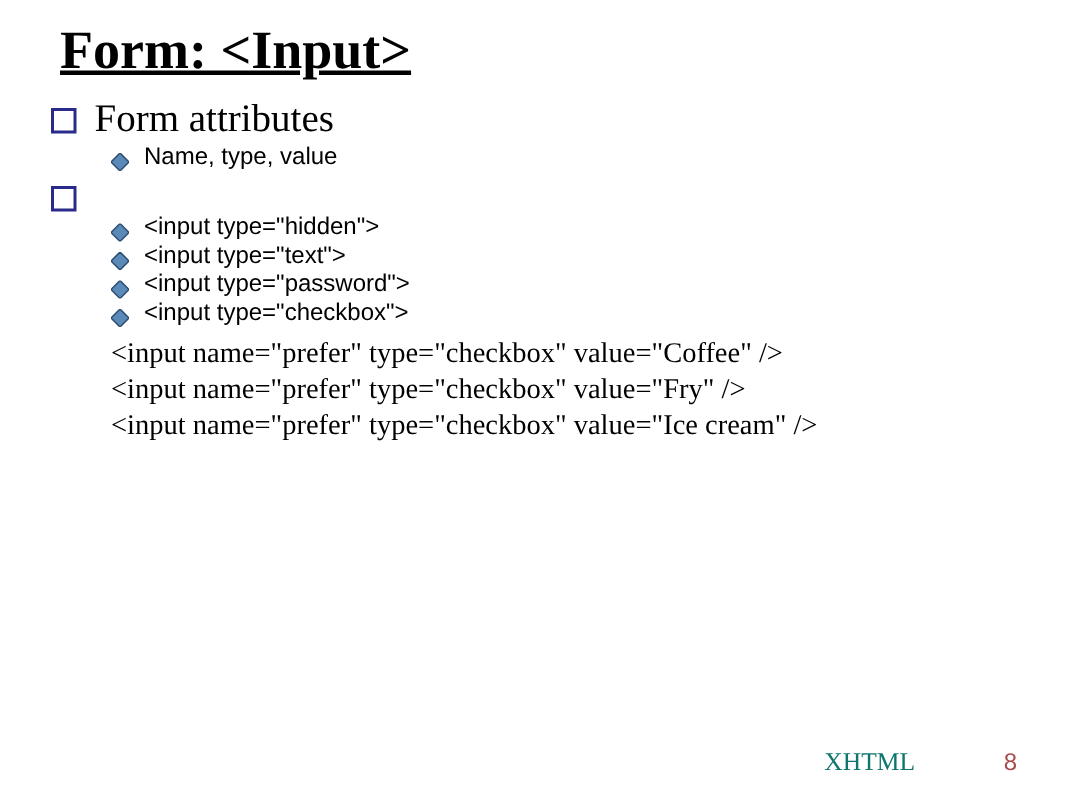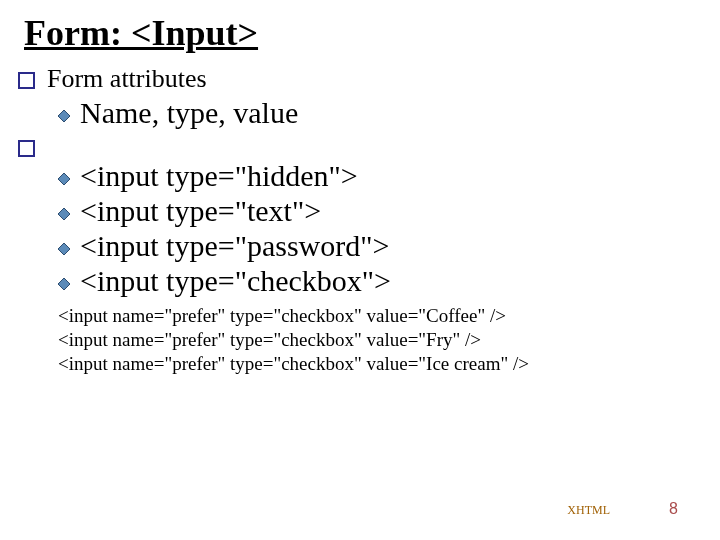--- a/index.html
+++ b/index.html
@@ -10,41 +10,41 @@
     background: #fff;
     font-family: Verdana, Geneva, sans-serif;
     color: #000;
     overflow: hidden;
   }
   .slide {
     position: relative;
     width: 720px;
     height: 540px;
     box-sizing: border-box;
-    padding: 12px 30px 0 14px;
+    padding: 12px 30px 0 30px;
   }
   .title {
     font-family: "Comic Sans MS", "Comic Sans", cursive;
     font-size: 36px;
     text-decoration: underline;
     margin: 0 0 10px 10px;
     color: #000;
   }
   .lvl1 {
     display: flex;
     align-items: flex-start;
     font-family: "Comic Sans MS", "Comic Sans", cursive;
     font-size: 26px;
     margin: 2px 0 2px 4px;
   }
   .lvl2 {
     display: flex;
     align-items: center;
-    font-family: Liberation Serif, serif;
-    font-size: 30px;
+    font-family: Liberation Sans, sans-serif;
+    font-size: 16px;
     margin: 1px 0 1px 44px;
   }
   .codeblock {
     font-family: "Comic Sans MS", "Comic Sans", cursive;
     font-size: 19px;
     margin: 6px 0 0 44px;
     line-height: 1.25;
     word-break: break-all;
   }
   .codeblock .line { white-space: nowrap; }
@@ -57,22 +57,22 @@
   }
   .bullet-dia {
     flex: 0 0 auto;
     margin: 6px 10px 0 0;
   }
   .footer-label {
     position: absolute;
     bottom: 22px;
     right: 110px;
     font-family: "Comic Sans MS", "Comic Sans", cursive;
-    font-size: 12px;
-    color: #a16207;
+    font-size: 17px;
+    color: #0f766e;
   }
   .footer-page {
     position: absolute;
     bottom: 22px;
     right: 42px;
     font-family: Arial, sans-serif;
     font-size: 16px;
     color: #a94c4c;
   }
 </style>

